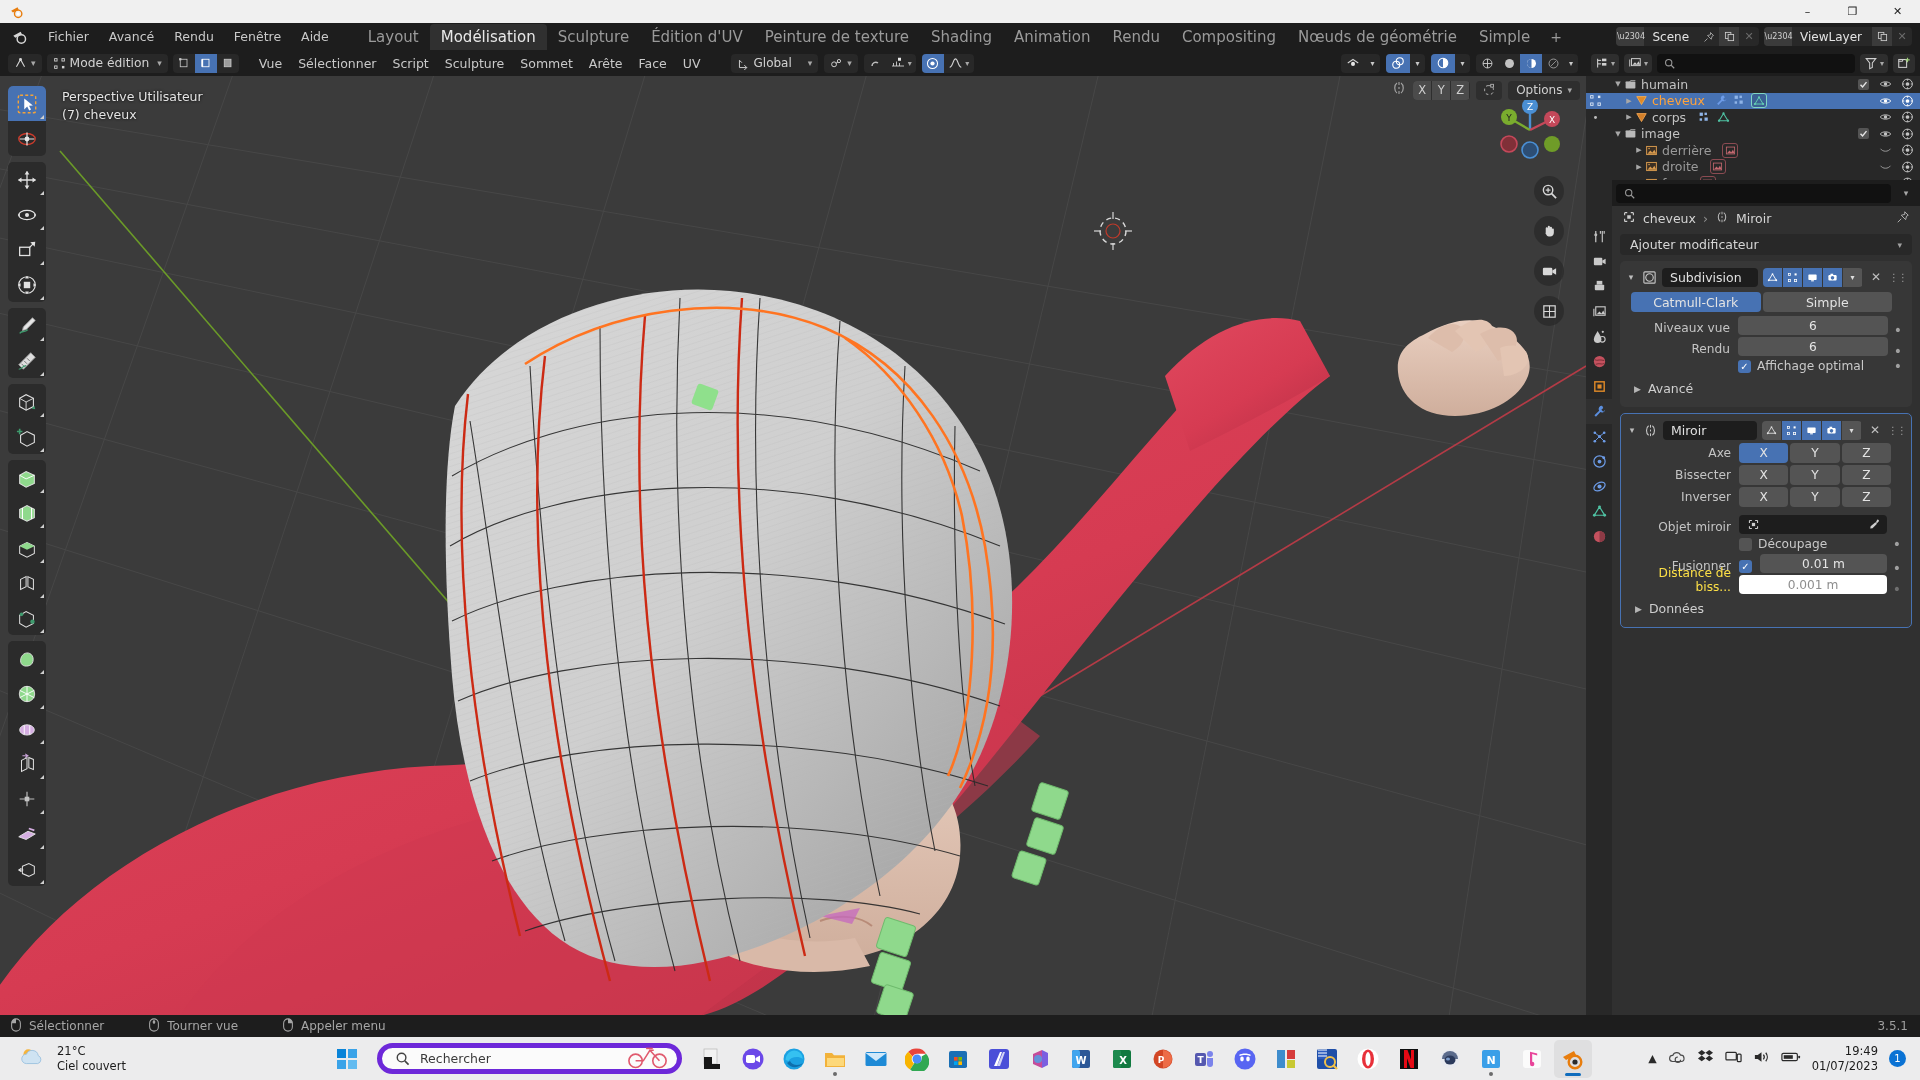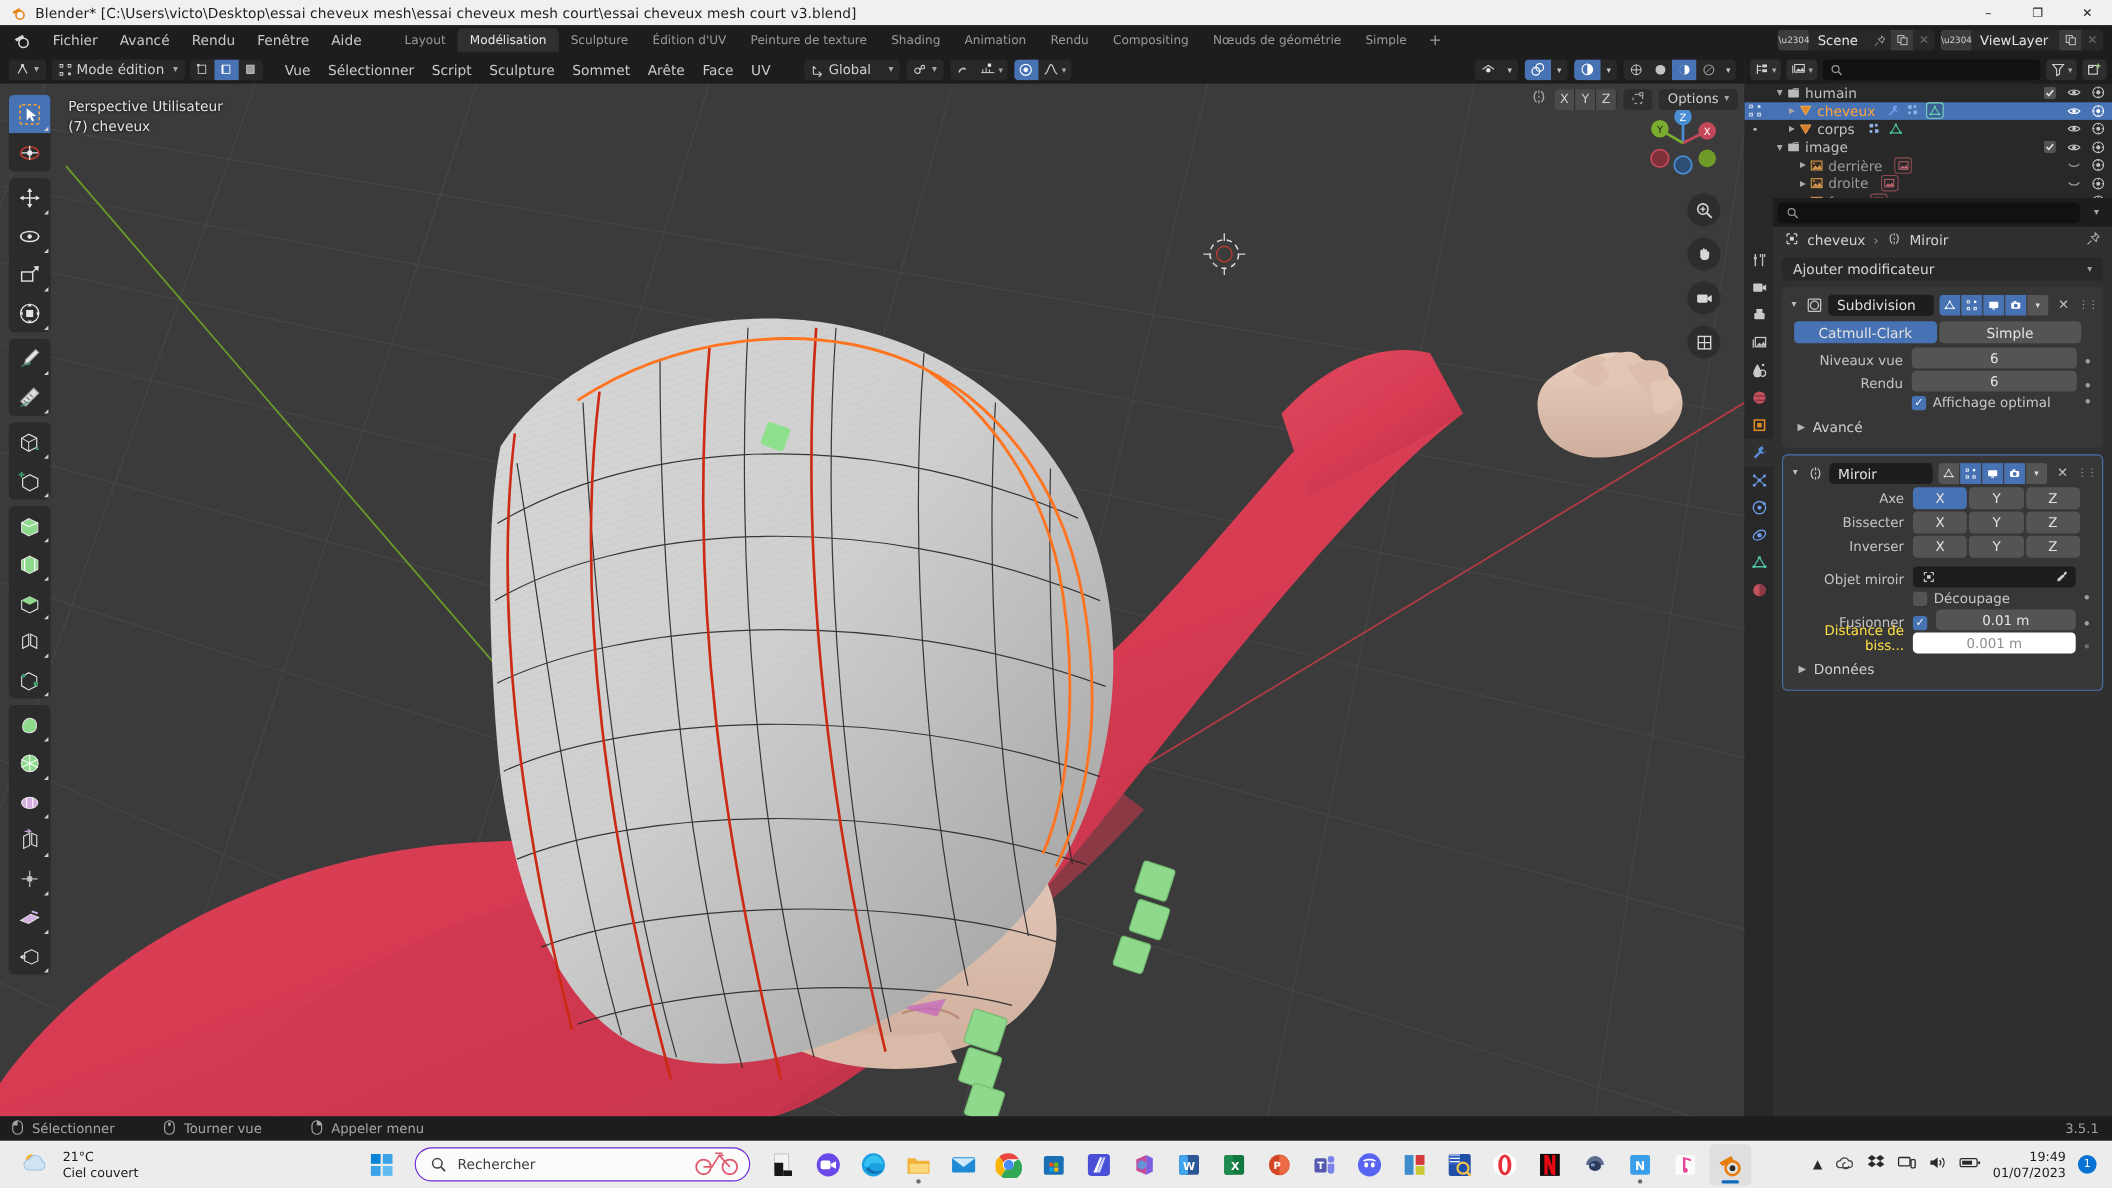--- a/index.html
+++ b/index.html
@@ -17,21 +17,21 @@
   #titlebar .wbtn { width:45px; height:23px; display:flex; align-items:center;
     justify-content:center; font-size:11px; color:#222; }
 
   
   #topbar { position:absolute; left:0; top:23px; width:1920px; height:27px;
     background:#1d1d1d; display:flex; align-items:center; color:#c3c3c3; font-size:12.5px; }
   #topbar .bl-icon { width:16px; height:16px; margin:0 10px 0 12px; flex:none; }
   #topbar .mitem { padding:3px 10px; border-radius:3px; white-space:nowrap; color:#c9c9c9; }
   #topbar .tabs { display:flex; align-items:center; margin-left:18px; }
   #topbar .wtab { padding:4px 11px; border-radius:4px 4px 0 0; color:#9a9a9a;
-    font-size:11px; white-space:nowrap; }
+    font-size:15px; white-space:nowrap; }
   #topbar .wtab.active { background:#303030; color:#e8e8e8; }
   #topbar .wtab.plus { color:#9a9a9a; font-size:14px; padding:2px 9px; }
   #topbar .right { margin-left:auto; display:flex; align-items:center; padding-right:8px; gap:5px;}
   .sc-field { display:flex; align-items:center; background:#282828; border-radius:4px;
     height:19px; overflow:hidden; }
   .sc-field .ic { width:28px; height:19px; display:flex; align-items:center;
     justify-content:center; background:#3b3b3b; color:#d0d0d0; font-size:10px; gap:1px;}
   .sc-field .nm { padding:0 10px 0 8px; font-size:12px; color:#e3e3e3; }
   .sc-field .act { width:20px; height:19px; display:flex; align-items:center;
     justify-content:center; color:#a8a8a8; font-size:11px; }
@@ -181,40 +181,39 @@
   #weather .wt { font-size:11.5px; color:#1b1b1b; line-height:15px; }
   #tb-center { position:absolute; left:50%; transform:translateX(-50%);
     display:flex; align-items:center; gap:3px; }
   .tb-ico { width:38px; height:38px; border-radius:5px; display:flex;
     align-items:center; justify-content:center; position:relative; }
   .tb-ico .dot { position:absolute; bottom:2px; left:50%; transform:translateX(-50%);
     width:4px; height:4px; border-radius:50%; background:#6b6b6b; }
   .tb-ico .bar { position:absolute; bottom:2px; left:50%; transform:translateX(-50%);
     width:16px; height:3px; border-radius:2px; background:#0f6cbd; }
   .tb-ico.active { background:#dfdfe0; }
-  #searchbox { width:305px; height:31px; background:#fbfbfb; border:1px solid #6d28d9;
+  #searchbox { width:305px; height:31px; background:#fbfbfb; border:5px solid #6d28d9;
     border-radius:16px; display:flex; align-items:center; padding:0 6px 0 13px;
     gap:10px; margin:0 8px; }
   #searchbox .ph { color:#3b3b3b; font-size:12.5px; }
   #tb-right { margin-left:auto; display:flex; align-items:center; gap:11px;
     padding-right:14px; }
   #clock { text-align:right; font-size:11.5px; color:#1b1b1b; line-height:15px; }
   #badge { width:17px; height:17px; border-radius:50%; background:#0a72d4; color:#fff;
     font-size:10px; display:flex; align-items:center; justify-content:center; }
 </style>
 </head>
 <body>
 
 <div id="titlebar">
   <svg class="blender-logo" viewBox="0 0 24 24">
     <circle cx="14" cy="15" r="6.3" fill="none" stroke="#e87d0d" stroke-width="2.4"></circle>
     <path d="M2 10 L13 4 L15 8 L5 13 Z" fill="#e87d0d"></path>
     <circle cx="14" cy="15" r="2.6" fill="#fff"></circle>
   </svg>
-  <span class="ttext">Blender* [C:\Users\victo\Desktop\essai cheveux mesh\essai cheveux mesh court\essai cheveux mesh court v3.blend]</span>
   <div class="wbtns">
     <div class="wbtn">–</div>
     <div class="wbtn">❐</div>
     <div class="wbtn close">✕</div>
   </div>
 </div>
 
 <div id="topbar">
   <svg class="bl-icon" viewBox="0 0 24 24">
     <circle cx="14" cy="15" r="6.3" fill="none" stroke="#d6d6d6" stroke-width="2.2"></circle>

